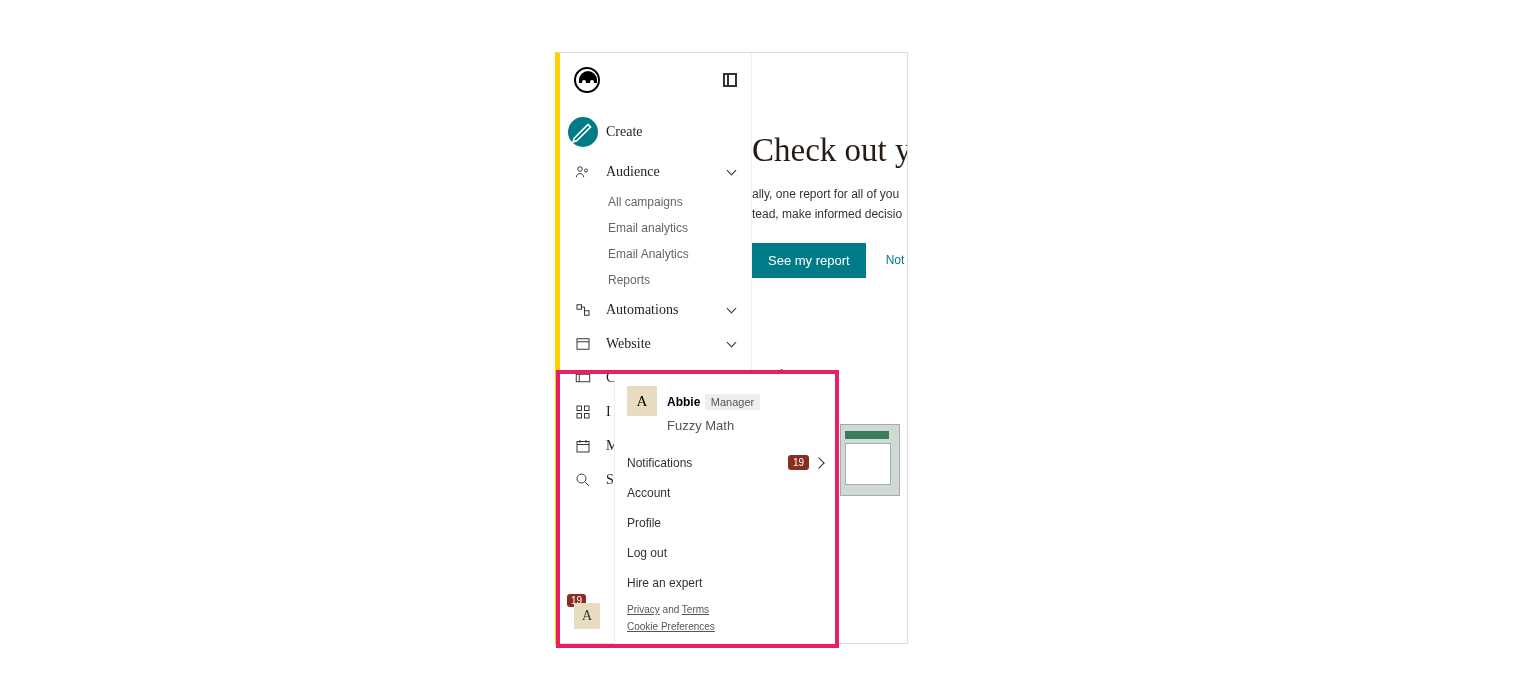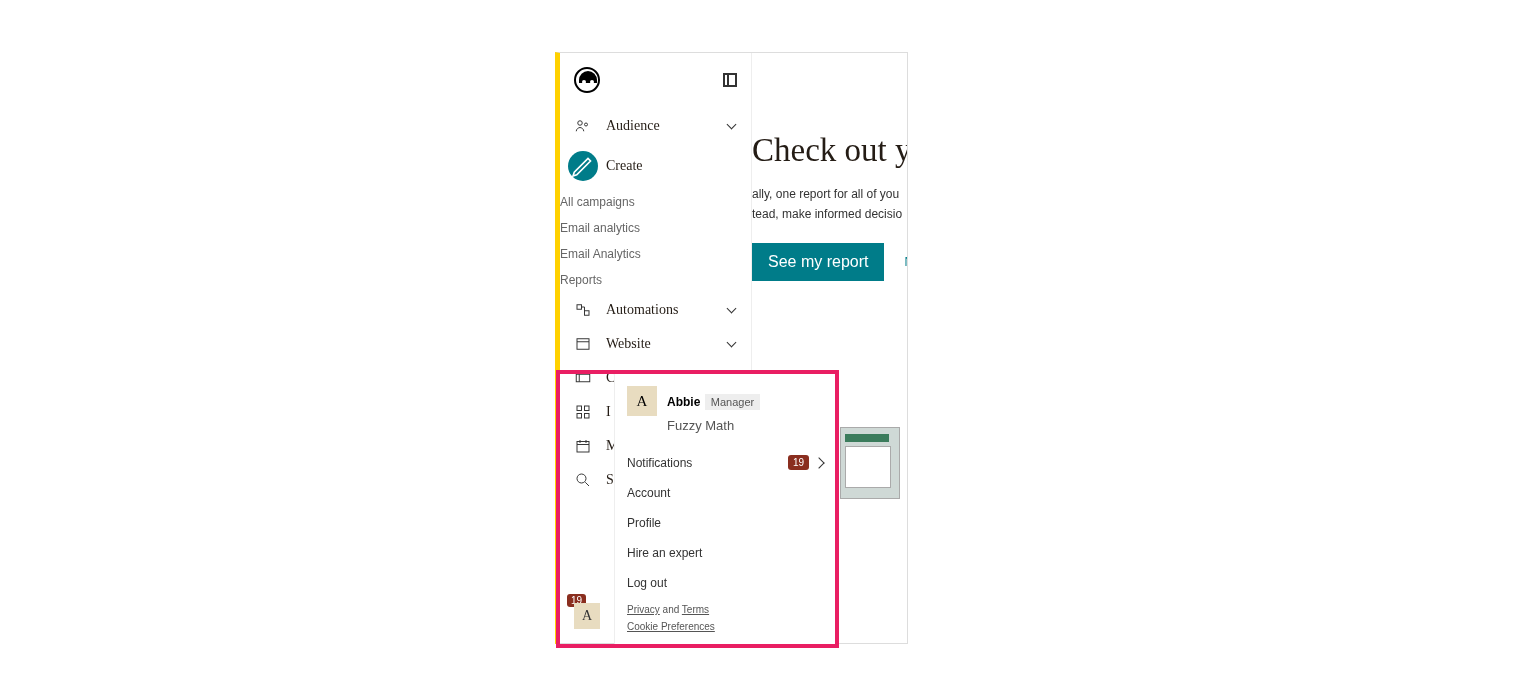--- a/index.html
+++ b/index.html
@@ -105,20 +105,21 @@
   content: "";
   position: absolute;
   width: 6px; height: 6px;
   border-right: 1.5px solid #333;
   border-bottom: 1.5px solid #333;
   transform: rotate(45deg);
   top: 0; left: 1px;
 }
 .chevron.up::before { transform: rotate(-135deg); top: 3px; }
 .sub-nav {
+  padding-left: 48px;
 }
 .sub-item {
   font-size: 12px;
   color: #666;
   padding: 6px 0;
   cursor: pointer;
   font-family: -apple-system, sans-serif;
 }
 .avatar-small {
   position: absolute;
@@ -169,21 +170,21 @@
   margin-top: 20px;
   display: flex;
   align-items: center;
   gap: 20px;
 }
 .cta-btn {
   background: #007c89;
   color: #fff;
   border: none;
   padding: 10px 16px;
-  font-size: 16px;
+  font-size: 13px;
   cursor: pointer;
   white-space: nowrap;
 }
 .cta-link {
   color: #007c89;
   font-size: 12px;
   white-space: nowrap;
 }
 .perf-heading {
   font-family: Georgia, serif;
@@ -299,39 +300,39 @@
 </head>
 <body>
 
 <div class="app-frame">
   <div class="sidebar">
     <div class="logo-row">
       <div class="logo"></div>
       <div class="panel-btn"></div>
     </div>
 
+    <div class="nav-item nav-create">
+      <span class="icon ico">
+          <svg viewBox="0 0 24 24">
+            <path d="M4 20l3-1 11-11-2-2L5 17l-1 3z"></path>
+          </svg>
+        </span>
+      <span class="label">Create</span>
+    </div>
+
     <div class="nav-item">
       <span class="icon ico">
           <svg viewBox="0 0 24 24">
             <circle cx="8" cy="8" r="3"></circle>
             <circle cx="16" cy="10" r="2"></circle>
             <path d="M3 19c0-3 3-5 5-5s5 2 5 5"></path>
           </svg>
         </span>
       <span class="label">Audience</span>
       <span class="chevron"></span>
-    </div>
-
-    <div class="nav-item nav-create">
-      <span class="icon ico">
-          <svg viewBox="0 0 24 24">
-            <path d="M4 20l3-1 11-11-2-2L5 17l-1 3z"></path>
-          </svg>
-        </span>
-      <span class="label">Create</span>
     </div>
 
     <div class="sub-nav">
       <div class="sub-item">All campaigns</div>
       <div class="sub-item">Email analytics</div>
       <div class="sub-item">Email Analytics</div>
       <div class="sub-item">Reports</div>
     </div>
 
     <div class="nav-item">
@@ -431,24 +432,24 @@
         <span class="chev-r"></span>
       </span>
     </div>
     <div class="popup-item">
       <span>Account</span>
     </div>
     <div class="popup-item">
       <span>Profile</span>
     </div>
     <div class="popup-item">
+      <span>Log out</span>
+    </div>
+    <div class="popup-item">
       <span>Hire an expert</span>
-    </div>
-    <div class="popup-item">
-      <span>Log out</span>
     </div>
   </div>
 
   <div class="popup-footer">
     <div>
       <a>Privacy</a><span> and </span><a>Terms</a>
     </div>
     <div class="line2">
       <a>Cookie Preferences</a>
     </div>

